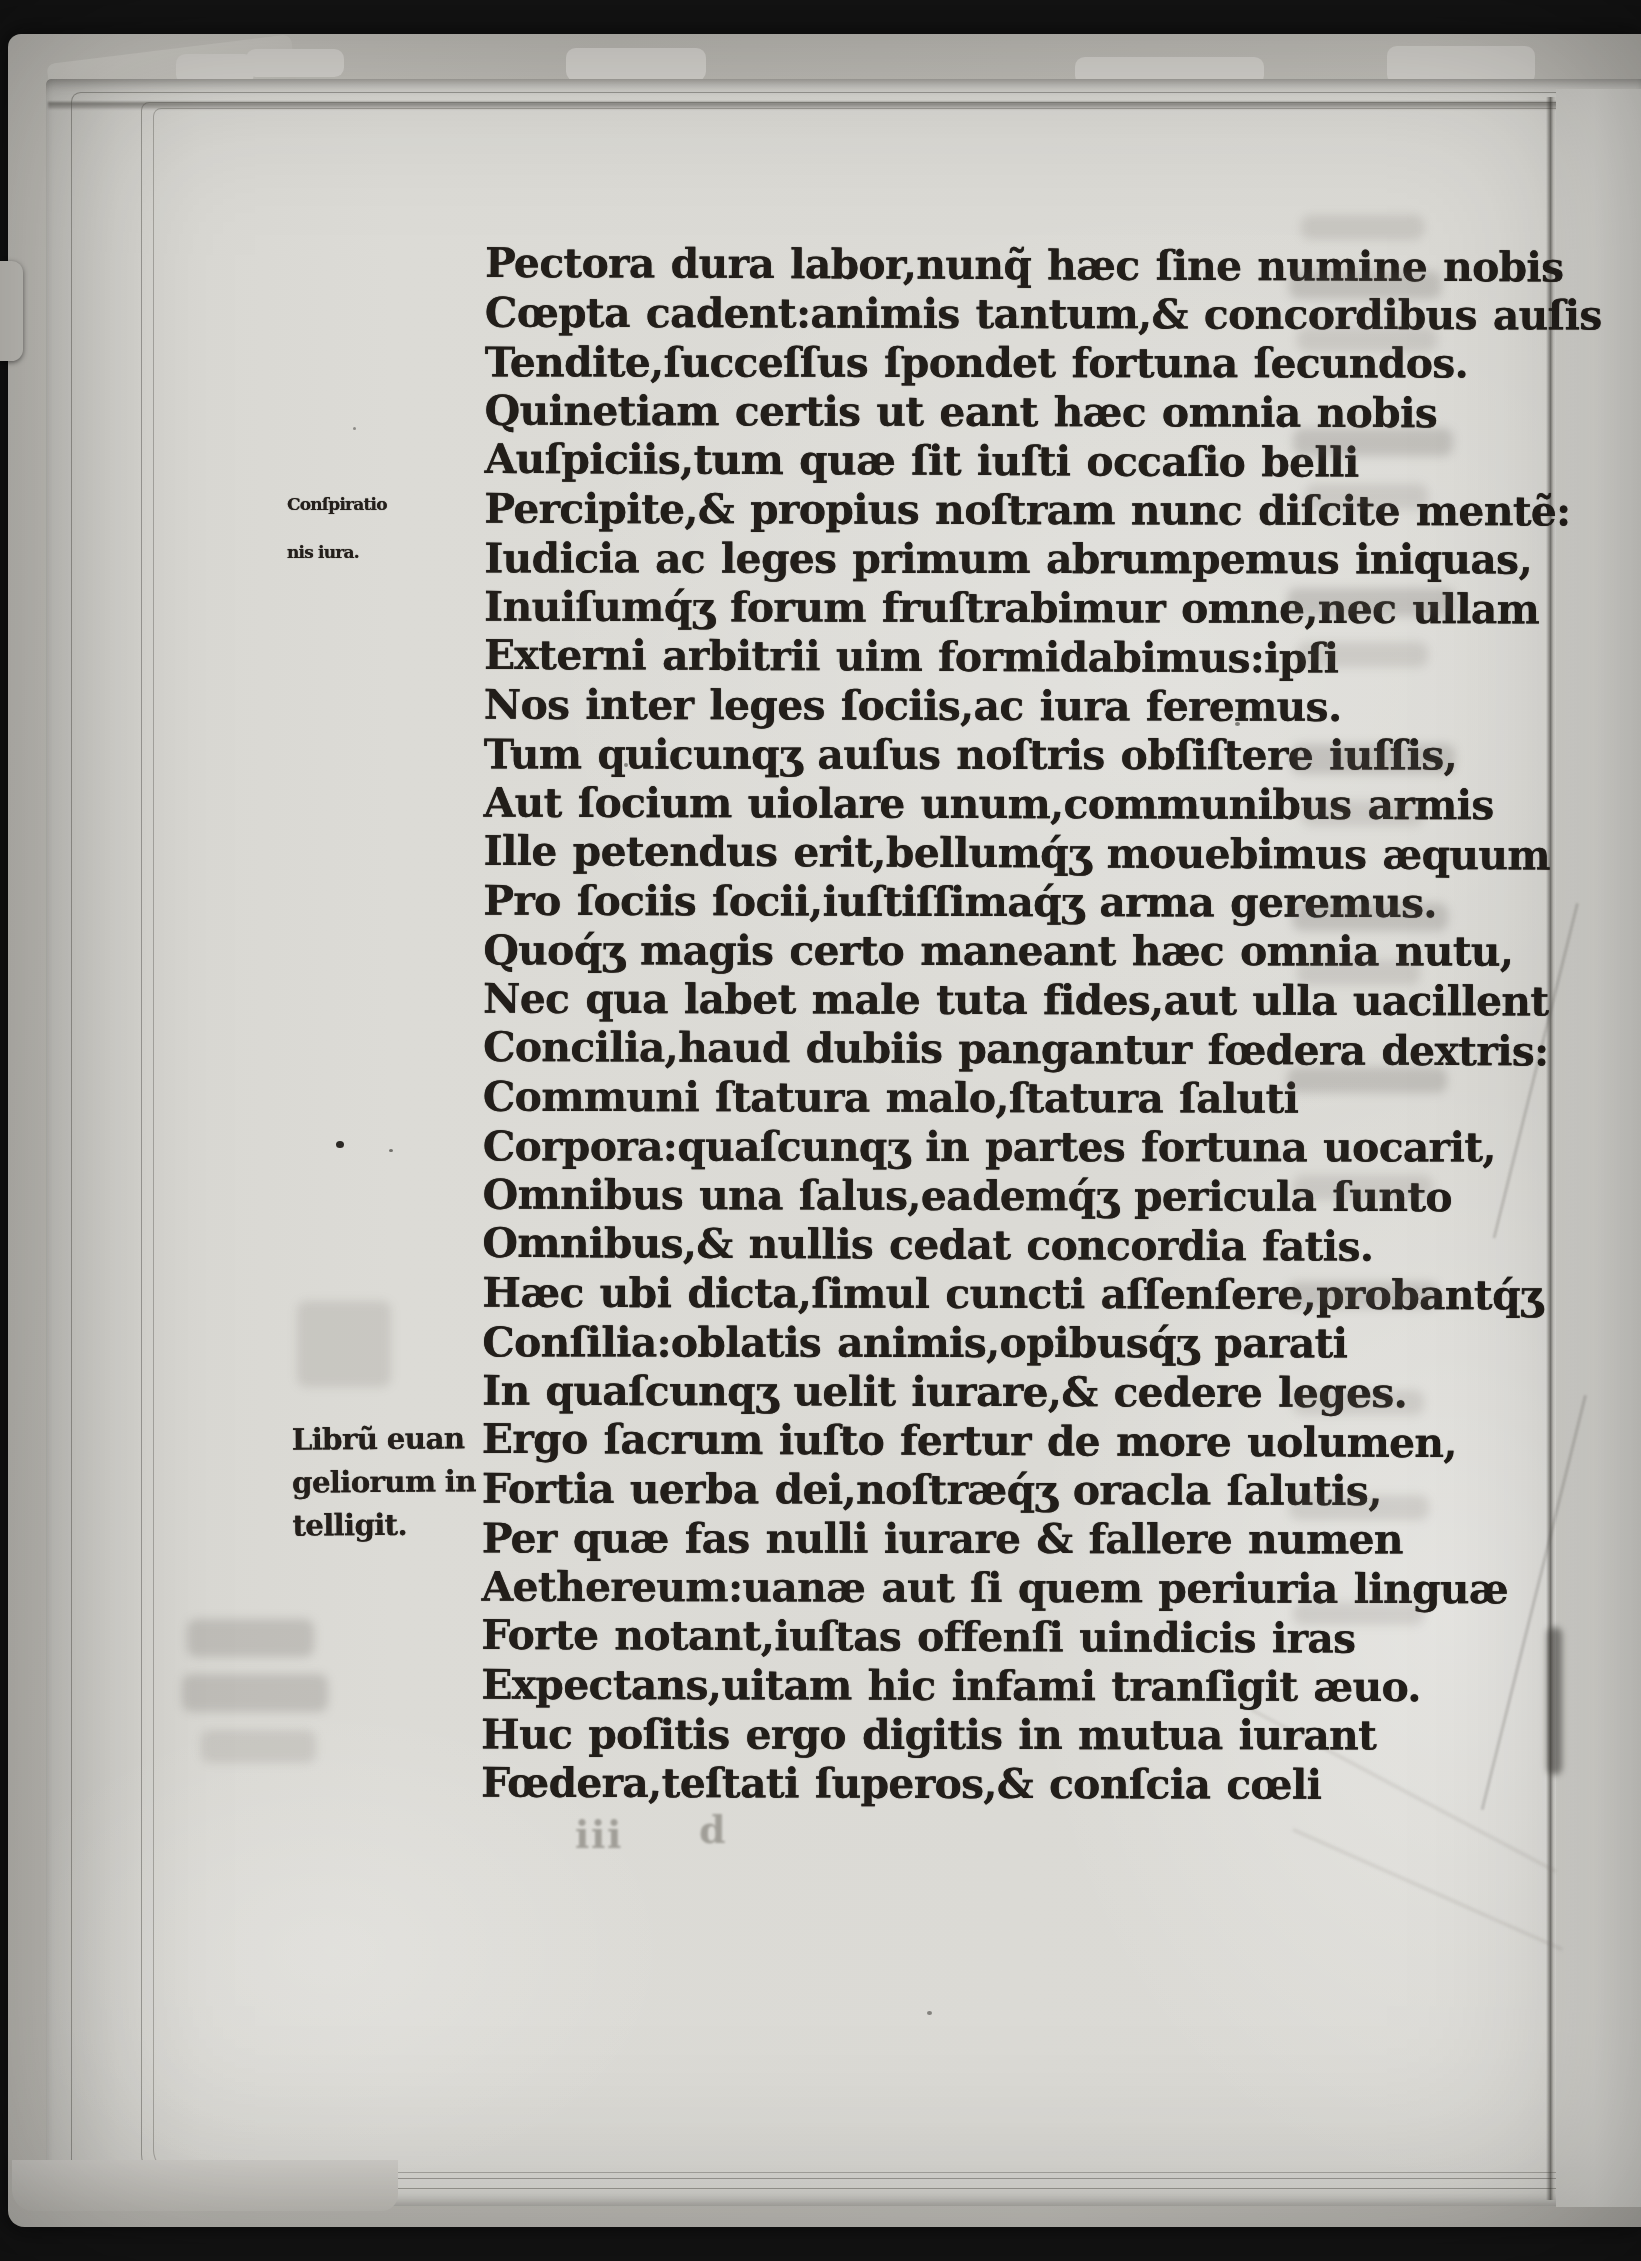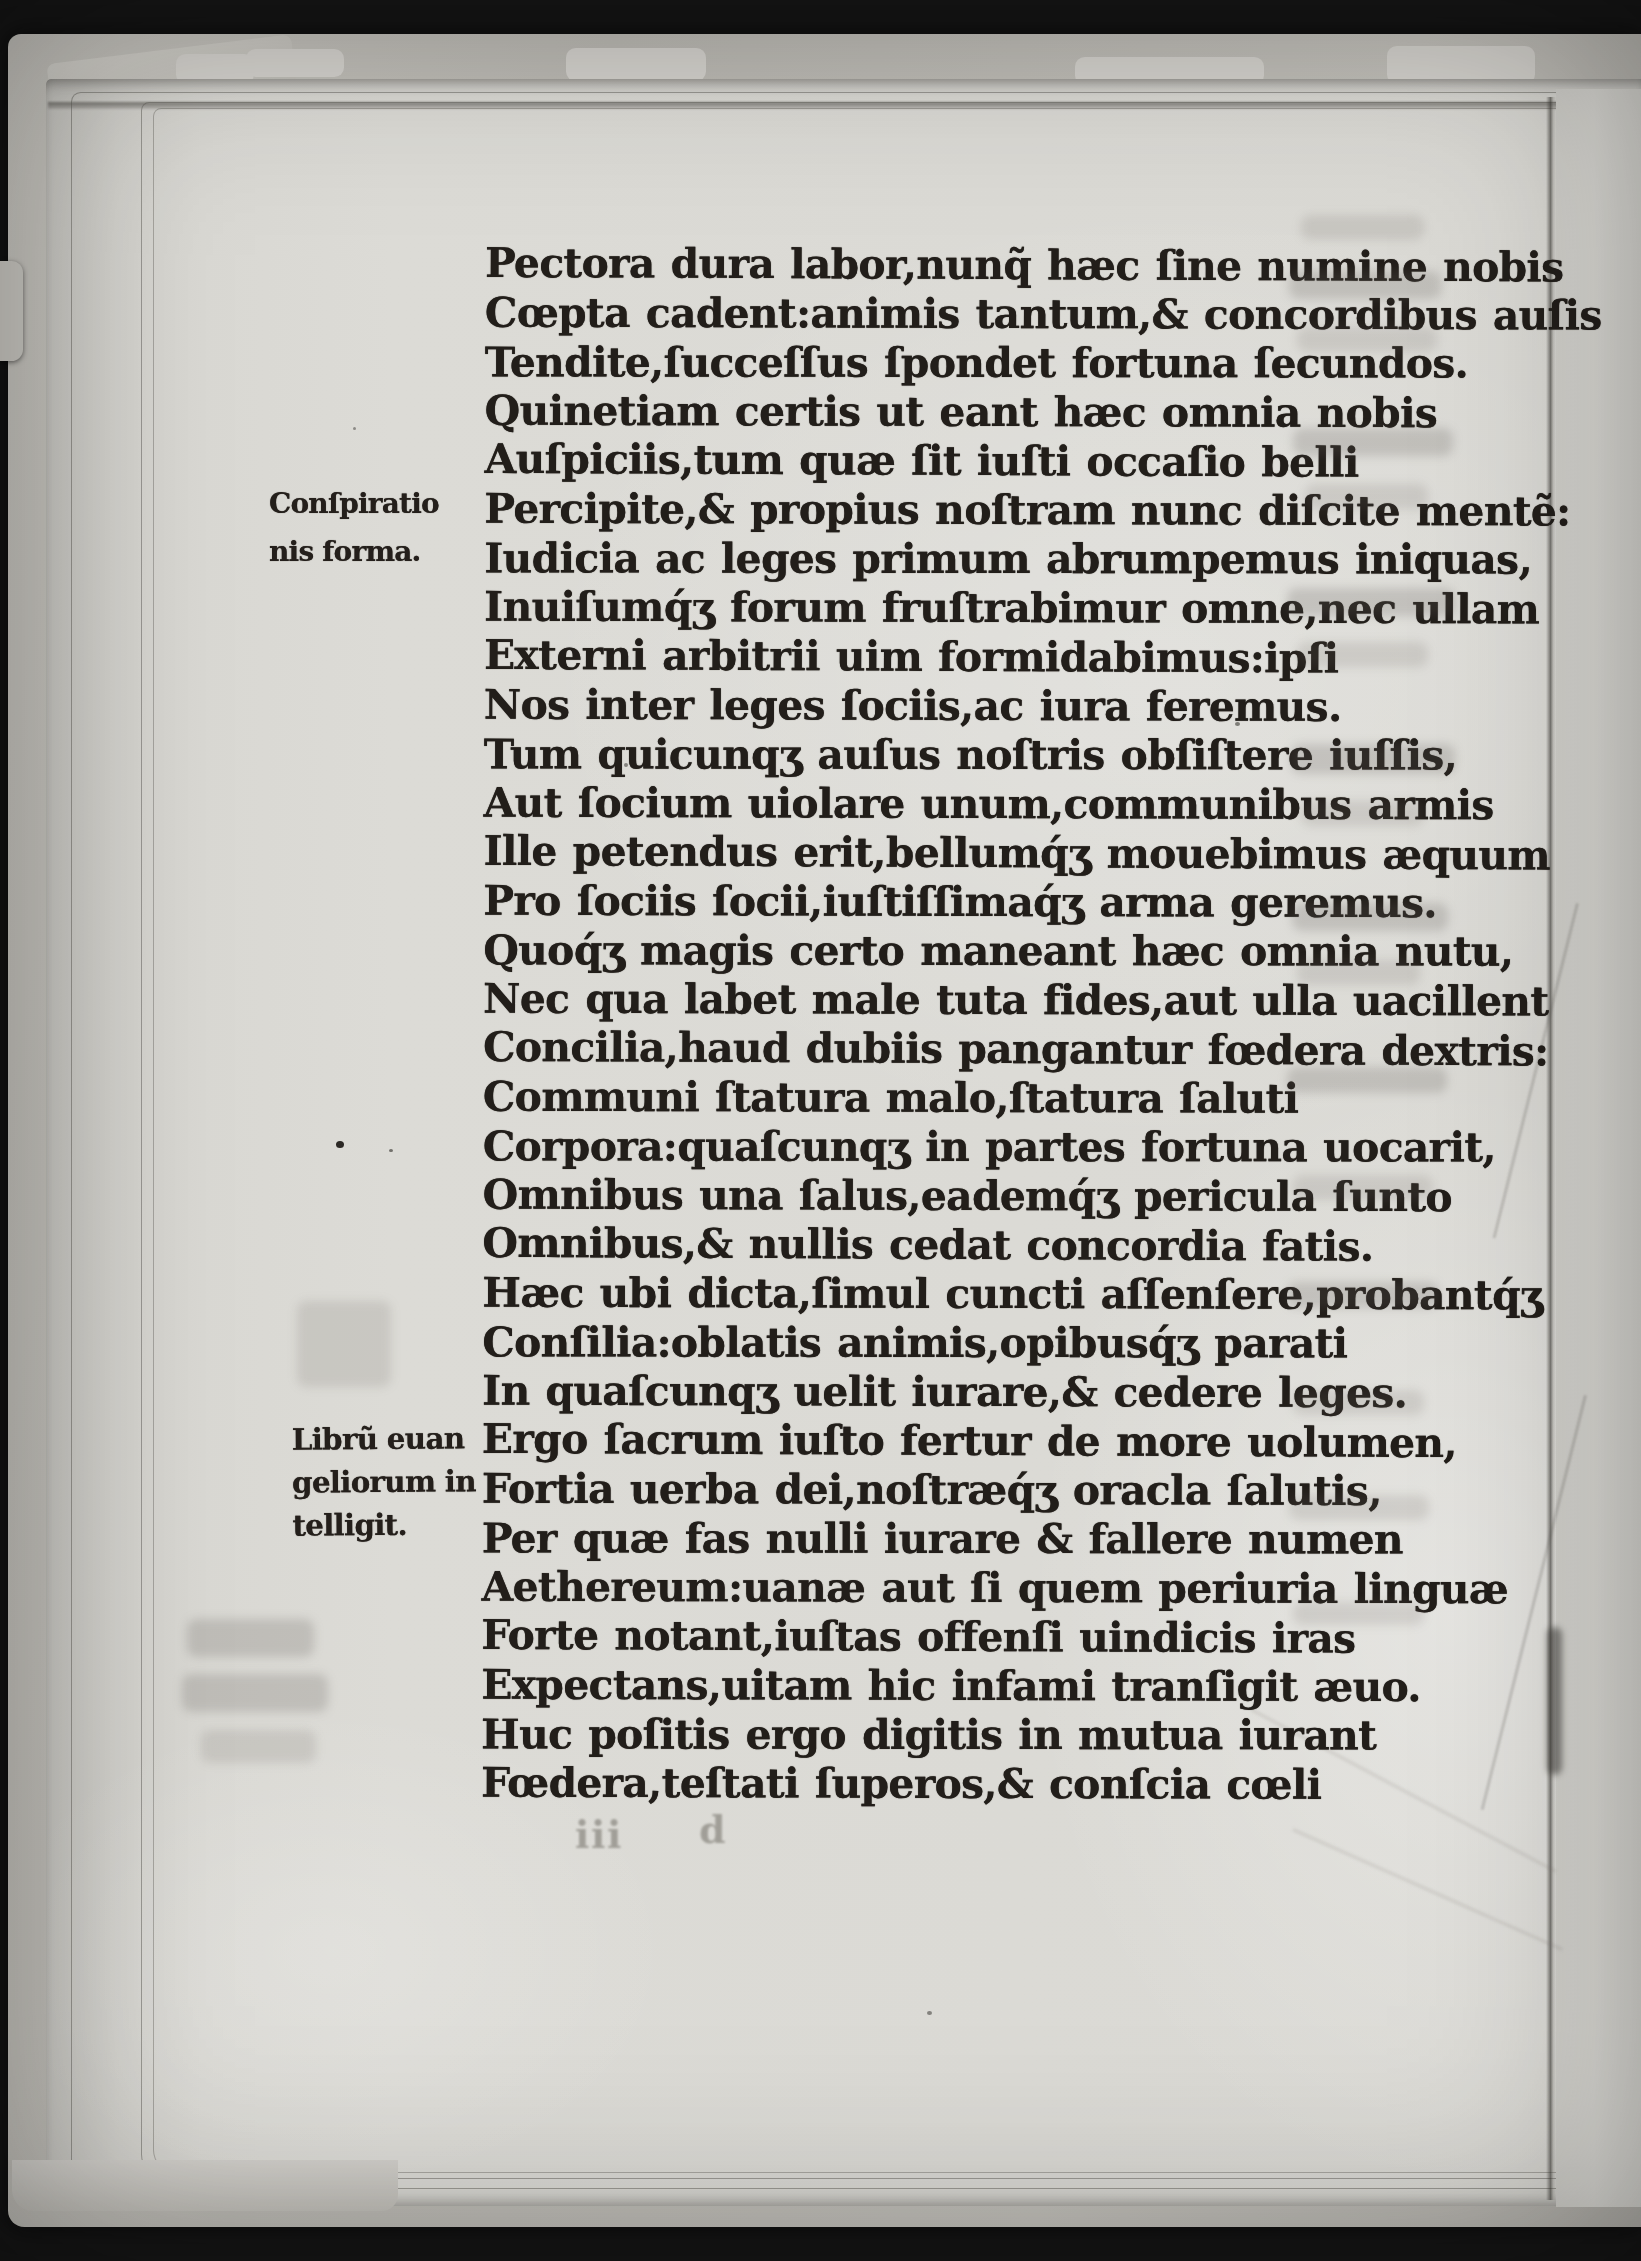--- a/index.html
+++ b/index.html
@@ -80,21 +80,21 @@
     letter-spacing:-0.8px;word-spacing:2.5px;white-space:nowrap;
     text-shadow:0 0 0.8px rgba(25,20,14,.85);
   }
   .poem .line:nth-child(4n+1){transform:rotate(.10deg);}
   .poem .line:nth-child(4n+3){transform:rotate(-.08deg);}
   .note{
     position:absolute;color:#241f1b;font-weight:700;
     text-shadow:0 0 0.8px rgba(25,20,14,.8);letter-spacing:-0.8px;
   }
   .note .nline{white-space:nowrap;}
-  .note1{left:269px;top:480px;font-size:28px;}
+  .note1{left:287px;top:480px;font-size:17px;}
   .note1 .nline{height:48px;line-height:48px;}
   .note2{left:292px;top:1417px;font-size:29.5px;transform:rotate(-.4deg);}
   .note2 .nline{height:43px;line-height:43px;}
   
   .smudge{position:absolute;border-radius:9.8px;background:rgba(104,101,94,.16);filter:blur(4.9px);}
   .smudge.dk{background:rgba(95,92,85,.22);}
   .sig{
     position:absolute;font-size:38px;font-weight:700;color:#716e66;
     opacity:.55;filter:blur(1.3px);letter-spacing:1.6px;
   }
@@ -163,21 +163,21 @@
     <div class="line">Per quæ fas nulli iurare &amp; fallere numen</div>
     <div class="line">Aethereum:uanæ aut ſi quem periuria linguæ</div>
     <div class="line">Forte notant,iuſtas offenſi uindicis iras</div>
     <div class="line">Expectans,uitam hic infami tranſigit æuo.</div>
     <div class="line">Huc poſitis ergo digitis in mutua iurant</div>
     <div class="line">Fœdera,teſtati ſuperos,&amp; conſcia cœli</div>
   </div>
 
   <div class="note note1">
     <div class="nline">Conſpiratio</div>
-    <div class="nline">nis forma.</div>
+    <div class="nline">nis iura.</div>
   </div>
   <div class="note note2">
     <div class="nline">Librũ euan</div>
     <div class="nline">geliorum in</div>
     <div class="nline">telligit.</div>
   </div>
 
   <span class="sig" style="left:575px;top:1812px;">iii</span>
   <span class="sig" style="left:699px;top:1807px;">d</span>
 

